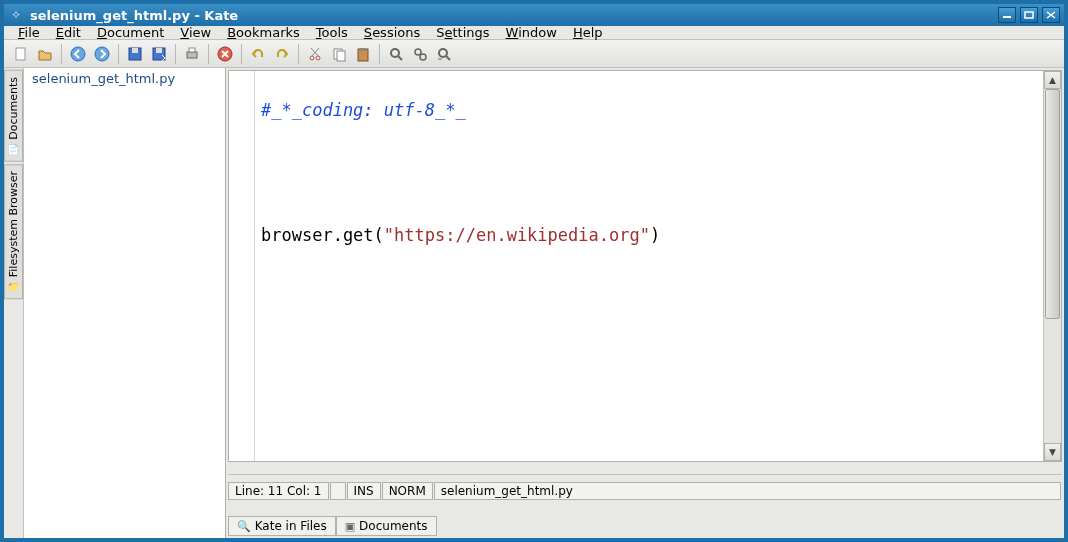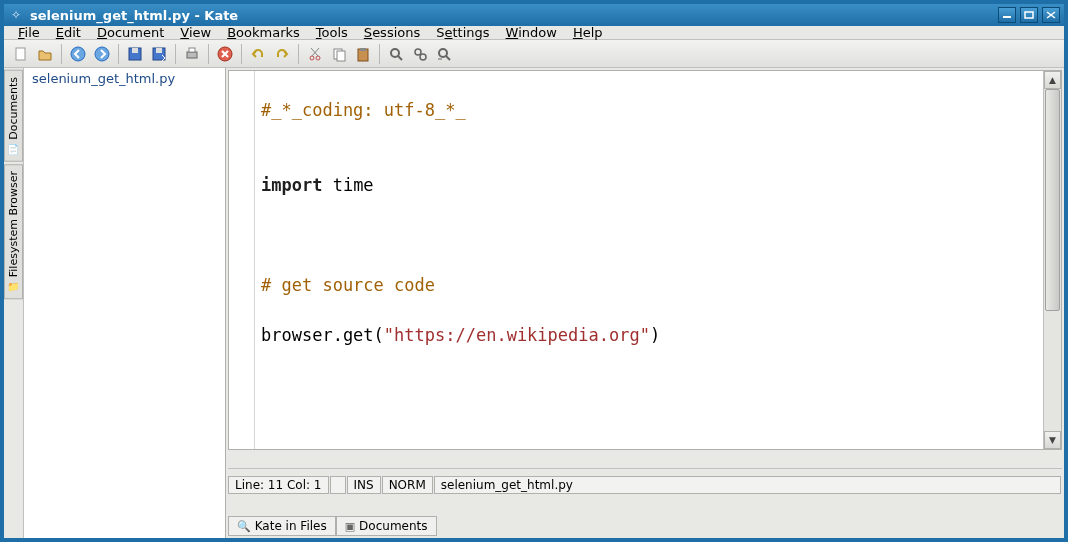--- a/index.html
+++ b/index.html
@@ -19,29 +19,29 @@
 .body-area { flex:1; display:flex; min-height:0; }
 .vtabs { width:20px; background:#e8e8e5; border-right:1px solid #c0c0c0; display:flex; flex-direction:column; align-items:center; padding-top:2px; gap:2px; }
 .vtab { writing-mode:vertical-rl; transform:rotate(180deg); padding:6px 2px; background:#e0e0dd; border:1px solid #b0b0ad; font-size:11px; cursor:pointer; display:flex; align-items:center; gap:4px; }
 .vtab-icon { writing-mode:horizontal-tb; transform:rotate(180deg); font-size:10px; }
 .sidebar { width:202px; background:#fff; border-right:1px solid #b0b0ad; }
 .doc-item { padding:3px 8px; color:#1f4b87; cursor:pointer; text-decoration:none; display:block; }
 .main { flex:1; display:flex; flex-direction:column; min-width:0; }
 .editor-wrap { flex:1; display:flex; background:#fff; min-height:0; border:1px solid #b0b0ad; margin:2px; position:relative; }
 .margin { width:26px; background:#fff; border-right:1px solid #d6d6d3; }
 .code { flex:1; font-family:"DejaVu Sans Mono","Courier New",monospace; font-size:17px; line-height:25px; padding:2px 0 2px 4px; white-space:pre; overflow:hidden; }
-.tok-comment { color:#a16207; }
+.tok-comment { color:#1d4ed8; font-style:italic; }
 .tok-kw { color:#1f1f1f; font-weight:bold; }
 .tok-str { color:#a03030; }
 .line { padding-left:2px; }
 .scrollbar { width:18px; background:#e4e4e1; border-left:1px solid #c0c0c0; display:flex; flex-direction:column; }
 .sb-btn { height:18px; background:linear-gradient(to bottom,#f0f0ee,#d8d8d5); border:1px solid #b0b0ad; display:flex; align-items:center; justify-content:center; font-size:9px; color:#444; cursor:pointer; }
 .sb-track { flex:1; position:relative; }
 .sb-thumb { position:absolute; left:1px; right:1px; top:0; height:65%; background:linear-gradient(to right,#e8e8e5,#c8c8c5); border:1px solid #a0a0a0; border-radius:2px; }
-.statusbar { height:32px; background:#e8e8e5; border-top:1px solid #c0c0c0; display:flex; align-items:center; font-size:12px; margin:16px 2px; }
+.statusbar { height:32px; background:#e8e8e5; border-top:1px solid #c0c0c0; display:flex; align-items:center; font-size:12px; margin:10px 2px; }
 .sb-cell { padding:0 6px; border:1px solid #b0b0ad; height:18px; display:flex; align-items:center; background:#f2f2f0; margin-right:1px; }
 .sb-cell.fill { flex:1; }
 .bottom-tabs { height:22px; display:flex; align-items:center; padding:0 2px 2px 2px; gap:0; }
 .btab { padding:2px 8px; background:#f0f0ee; border:1px solid #b0b0ad; font-size:12px; cursor:pointer; display:flex; align-items:center; gap:4px; }
 .btab-icon { font-size:11px; color:#666; }
 svg { display:block; }
 </style>
 </head>
 <body>
 
@@ -205,24 +205,22 @@
     <div class="sidebar">
       <a class="doc-item">selenium_get_html.py</a>
     </div>
 
     <div class="main">
       <div class="editor-wrap">
         <div class="margin"></div>
         <div class="code">
 <div class="line"><span class="tok-comment">#_*_coding: utf-8_*_</span></div>
 <div class="line"></div>
-<div class="line"><span class="tok-kw">import </span><span>time</span></div>
-<div class="line"></div>
-<div class="line"></div>
-<div class="line"><span class="tok-comment"># get source code</span></div>
+<div class="line"></div>
+<div class="line"></div>
 <div class="line"><span>browser.get(</span><span class="tok-str">"https://en.wikipedia.org"</span><span>)</span></div>
 
 
 
 <div class="line"></div>
 
 
         </div>
         <div class="scrollbar">
           <div class="sb-btn">▲</div>

